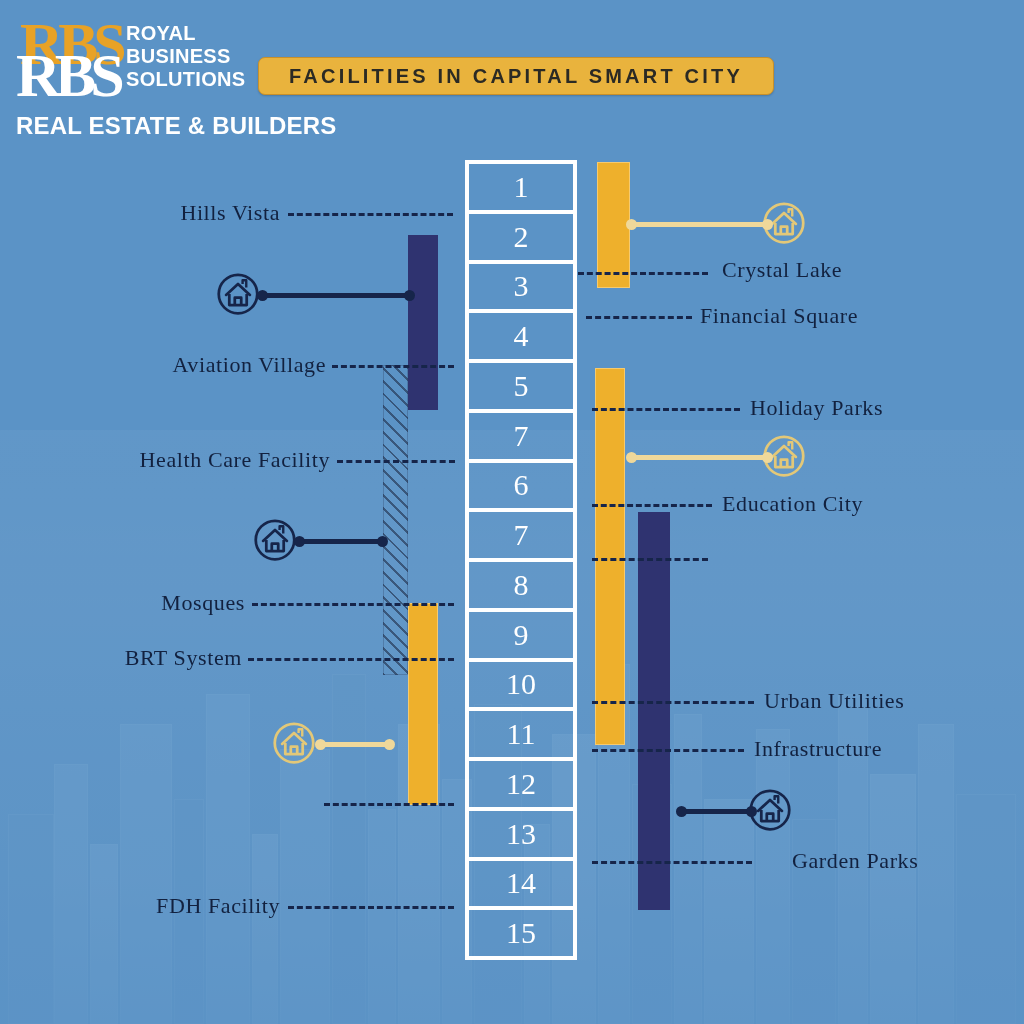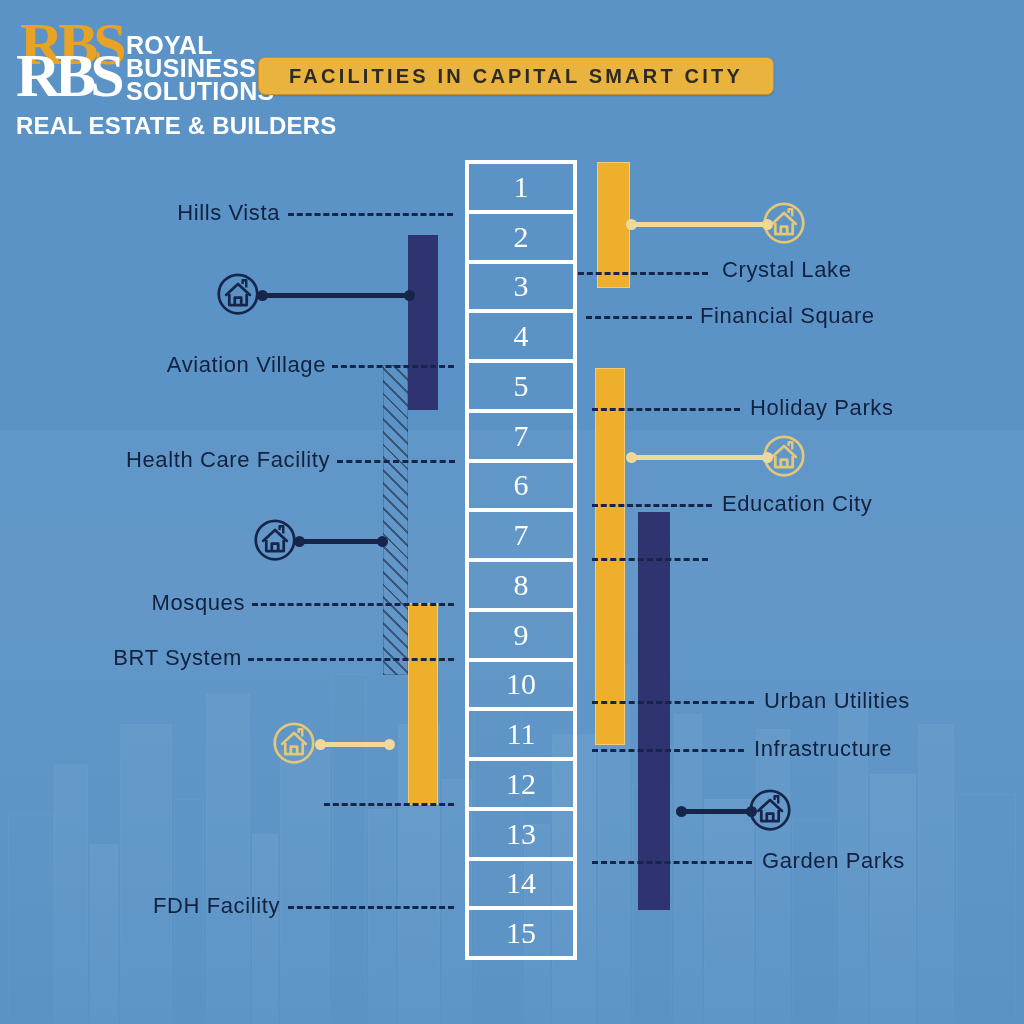--- a/index.html
+++ b/index.html
@@ -39,22 +39,22 @@
   .logo .rbs-gold{
     position:absolute;left:4px;top:0px;font-size:60px;line-height:60px;
     font-weight:bold;color:#e8a226;letter-spacing:-5px;
     font-family:"Liberation Serif",serif;
   }
   .logo .rbs-white{
     position:absolute;left:0px;top:30px;font-size:62px;line-height:62px;
     font-weight:bold;color:#ffffff;letter-spacing:-6px;
     font-family:"Liberation Serif",serif;
   }
-  .logo .words{position:absolute;left:110px;top:20px;color:#fff;
-    font-weight:bold;font-size:25px;line-height:23px;letter-spacing:.3px;}
+  .logo .words{position:absolute;left:110px;top:8px;color:#fff;
+    font-weight:bold;font-size:20px;line-height:23px;letter-spacing:.3px;}
   .logo .tagline{position:absolute;left:0;top:98px;color:#fff;
     font-weight:bold;font-size:24px;letter-spacing:.2px;white-space:nowrap;}
 
   
   .title-banner{
     position:absolute;left:258px;top:57px;width:514px;height:36px;
     background:#e9b33d;border-radius:7px;border:1px solid #c8902a;
     display:flex;align-items:center;justify-content:center;
     color:#2b2a24;font-weight:bold;font-size:20px;letter-spacing:3.2px;
     box-shadow:0 1px 2px rgba(0,0,0,.18);
@@ -75,21 +75,21 @@
   .bar.hatch{
     background:
       repeating-linear-gradient(45deg,
         rgba(25,35,60,.55) 0 2px,
         rgba(255,255,255,0) 2px 9px);
     box-shadow:inset 0 0 0 1px rgba(30,45,75,.25);
   }
 
   
   .lbl{position:absolute;color:#12213f;font-size:22px;letter-spacing:.6px;
-       white-space:nowrap;}
+       white-space:nowrap;font-family:Liberation Serif, serif;}
   .lbl.r{text-align:right;}
 
   
   .dash{position:absolute;height:0;border-top:3px dashed #16254a;}
 
   
   .iconwrap{position:absolute;}
   .house{width:44px;height:44px;}
   .conn{position:absolute;height:5px;border-radius:3px;}
   .conn.navy{background:#16254a;}
@@ -199,21 +199,21 @@
   <div class="dash" style="left:592px;top:701px;width:162px;"></div>
   <div class="dash" style="left:592px;top:749px;width:152px;"></div>
   <div class="dash" style="left:592px;top:861px;width:160px;"></div>
 
   <div class="lbl" style="left:722px;top:257px;">Crystal Lake</div>
   <div class="lbl" style="left:700px;top:303px;">Financial Square</div>
   <div class="lbl" style="left:750px;top:395px;">Holiday Parks</div>
   <div class="lbl" style="left:722px;top:491px;">Education City</div>
   <div class="lbl" style="left:764px;top:688px;">Urban Utilities</div>
   <div class="lbl" style="left:754px;top:736px;">Infrastructure</div>
-  <div class="lbl" style="left:762px;top:848px;">Garden Parks</div>
+  <div class="lbl" style="left:792px;top:848px;">Garden Parks</div>
 
   <div class="iconwrap" style="left:216px;top:272px;">
     <svg class="house" viewBox="0 0 48 48">
       <circle cx="24" cy="24" r="21" fill="none" stroke="#16254a" stroke-width="3"></circle>
       <path d="M11 25 L24 13 L37 25" fill="none" stroke="#16254a" stroke-width="3" stroke-linejoin="round" stroke-linecap="round"></path>
       <path d="M14.5 24 L14.5 36 L33.5 36 L33.5 24" fill="none" stroke="#16254a" stroke-width="3" stroke-linejoin="round"></path>
       <path d="M20.5 36 L20.5 28 L27.5 28 L27.5 36" fill="none" stroke="#16254a" stroke-width="3" stroke-linejoin="round"></path>
       <path d="M29 13 L29 9 L33 9 L33 17" fill="none" stroke="#16254a" stroke-width="2.6" stroke-linejoin="round"></path>
     </svg>
     <div class="conn navy" style="left:44px;top:21px;width:150px;"></div>

